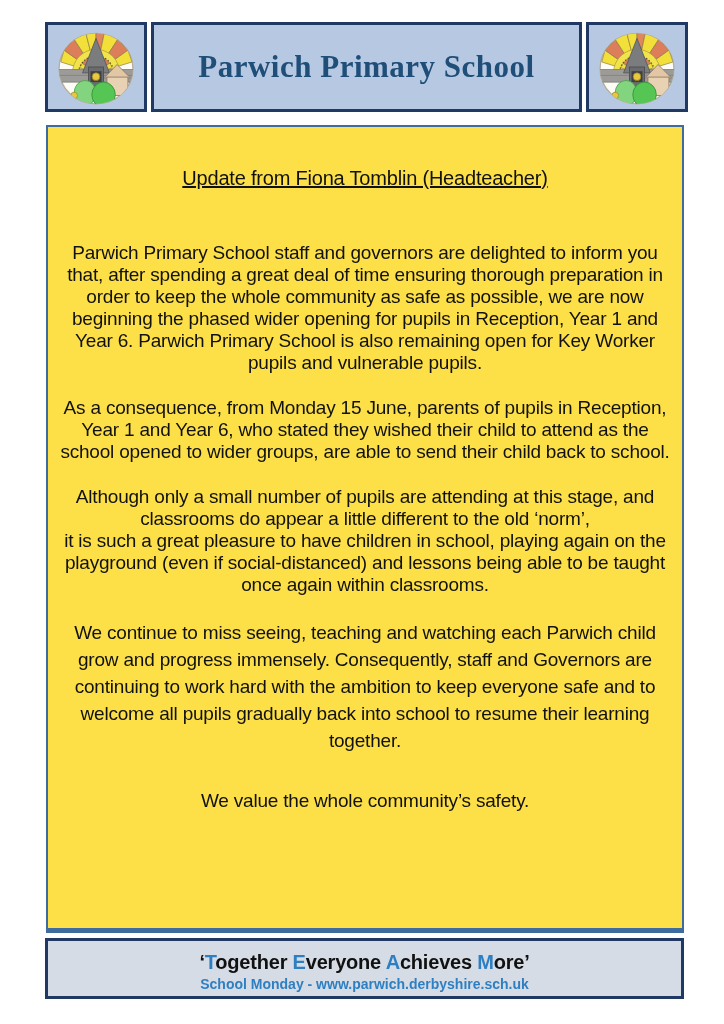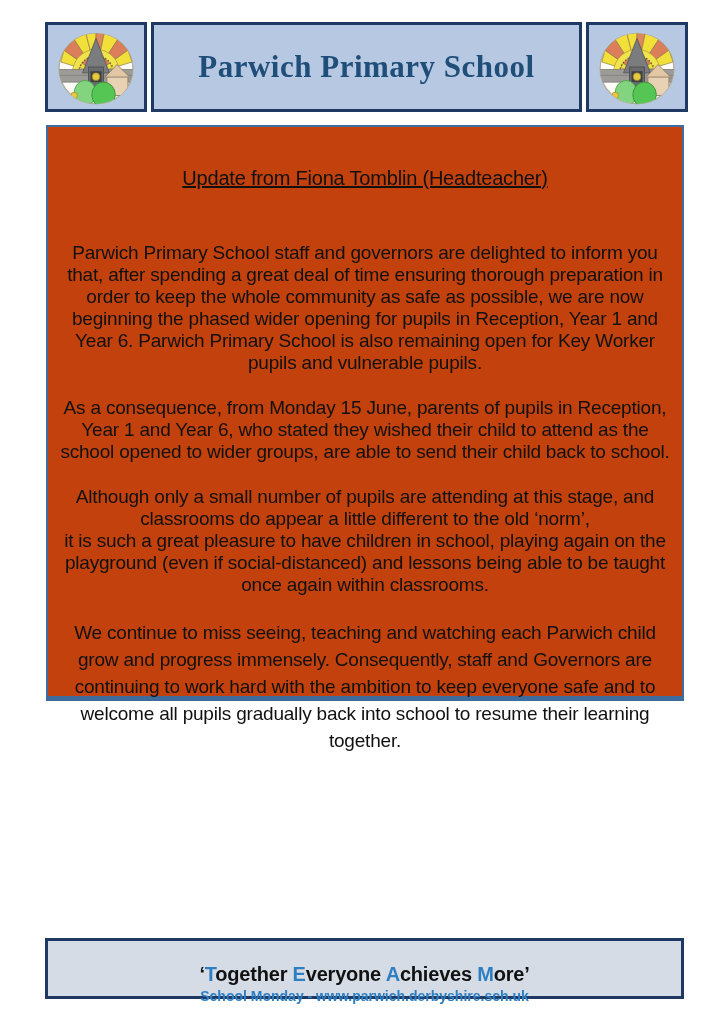--- a/index.html
+++ b/index.html
@@ -15,38 +15,38 @@
   .header{position:absolute;left:45px;top:22px;width:643px;height:90px;display:flex;gap:4px;justify-content:center;}
   .logo-box{width:102px;height:90px;border:3px solid var(--navy);background:var(--headerbg);
     display:flex;align-items:center;justify-content:center;flex:0 0 auto;}
   .title-box{flex:1;border:3px solid var(--navy);background:var(--headerbg);
     display:flex;align-items:center;justify-content:center;}
   .school-title{
     font-family:"Liberation Serif", serif;font-weight:bold;font-size:31px;
     color:var(--titleblue);letter-spacing:.5px;white-space:nowrap;
   }
   .main-box{
-    position:absolute;left:46px;top:125px;width:638px;height:576px;background:#c2410c;
+    position:absolute;left:46px;top:125px;width:638px;height:808px;background:#fde047;
     border:2px solid var(--steel);border-bottom:5px solid var(--steel);
     text-align:center;padding:30px 8px 15px;
   }
   .update-heading{
     font-size:20px;font-weight:normal;text-decoration:underline;
     margin:10px 0 52px;letter-spacing:-0.2px;
   }
   .main-box p{
     font-size:19px;line-height:22px;letter-spacing:-0.2px;margin:0 0 23px;
   }
   .main-box p.prewrap{white-space:pre-line;}
   .main-box p.wide{line-height:27px;margin-bottom:36px;}
   .main-box p.closing{margin-top:6px;}
   .footer{
     position:absolute;left:45px;top:938px;width:639px;height:61px;
     border:3px solid var(--navy);background:var(--footerbg);
-    text-align:center;padding-top:20px;
+    text-align:center;padding-top:8px;
   }
   .motto{font-size:20px;font-weight:bold;letter-spacing:-0.2px;line-height:26px;}
   .motto .accent{color:var(--accent);}
   .website{font-size:14px;font-weight:bold;color:var(--accent);line-height:18px;}
   svg{display:block;}
 </style>
 </head>
 <body>
 
 <div class="header">
@@ -135,18 +135,19 @@
   </div>
 </div>
 
 <div class="main-box">
   <h2 class="update-heading">Update from Fiona Tomblin (Headteacher)</h2>
   <p>Parwich Primary School staff and governors are delighted to inform you that, after spending a great deal of time ensuring thorough preparation in order to keep the whole community as safe as possible, we are now beginning the phased wider opening for pupils in Reception, Year 1 and Year 6. Parwich Primary School is also remaining open for Key Worker pupils and vulnerable pupils.</p>
   <p>As a consequence, from Monday 15 June, parents of pupils in Reception, Year 1 and Year 6, who stated they wished their child to attend as the school opened to wider groups, are able to send their child back to school.</p>
   <p class="prewrap">Although only a small number of pupils are attending at this stage, and classrooms do appear a little different to the old ‘norm’,
 it is such a great pleasure to have children in school, playing again on the playground (even if social-distanced) and lessons being able to be taught once again within classrooms.</p>
   <p class="wide">We continue to miss seeing, teaching and watching each Parwich child grow and progress immensely. Consequently, staff and Governors are continuing to work hard with the ambition to keep everyone safe and to welcome all pupils gradually back into school to resume their learning together.</p>
+  <p class="closing">We value the whole community’s safety.</p>
 </div>
 
 <div class="footer">
   <div class="motto"><span>‘</span><span class="accent">T</span><span>ogether </span><span class="accent">E</span><span>veryone </span><span class="accent">A</span><span>chieves </span><span class="accent">M</span><span>ore</span><span>’</span></div>
   <div class="website">School Monday - www.parwich.derbyshire.sch.uk</div>
 </div>
 
 </body></html>

